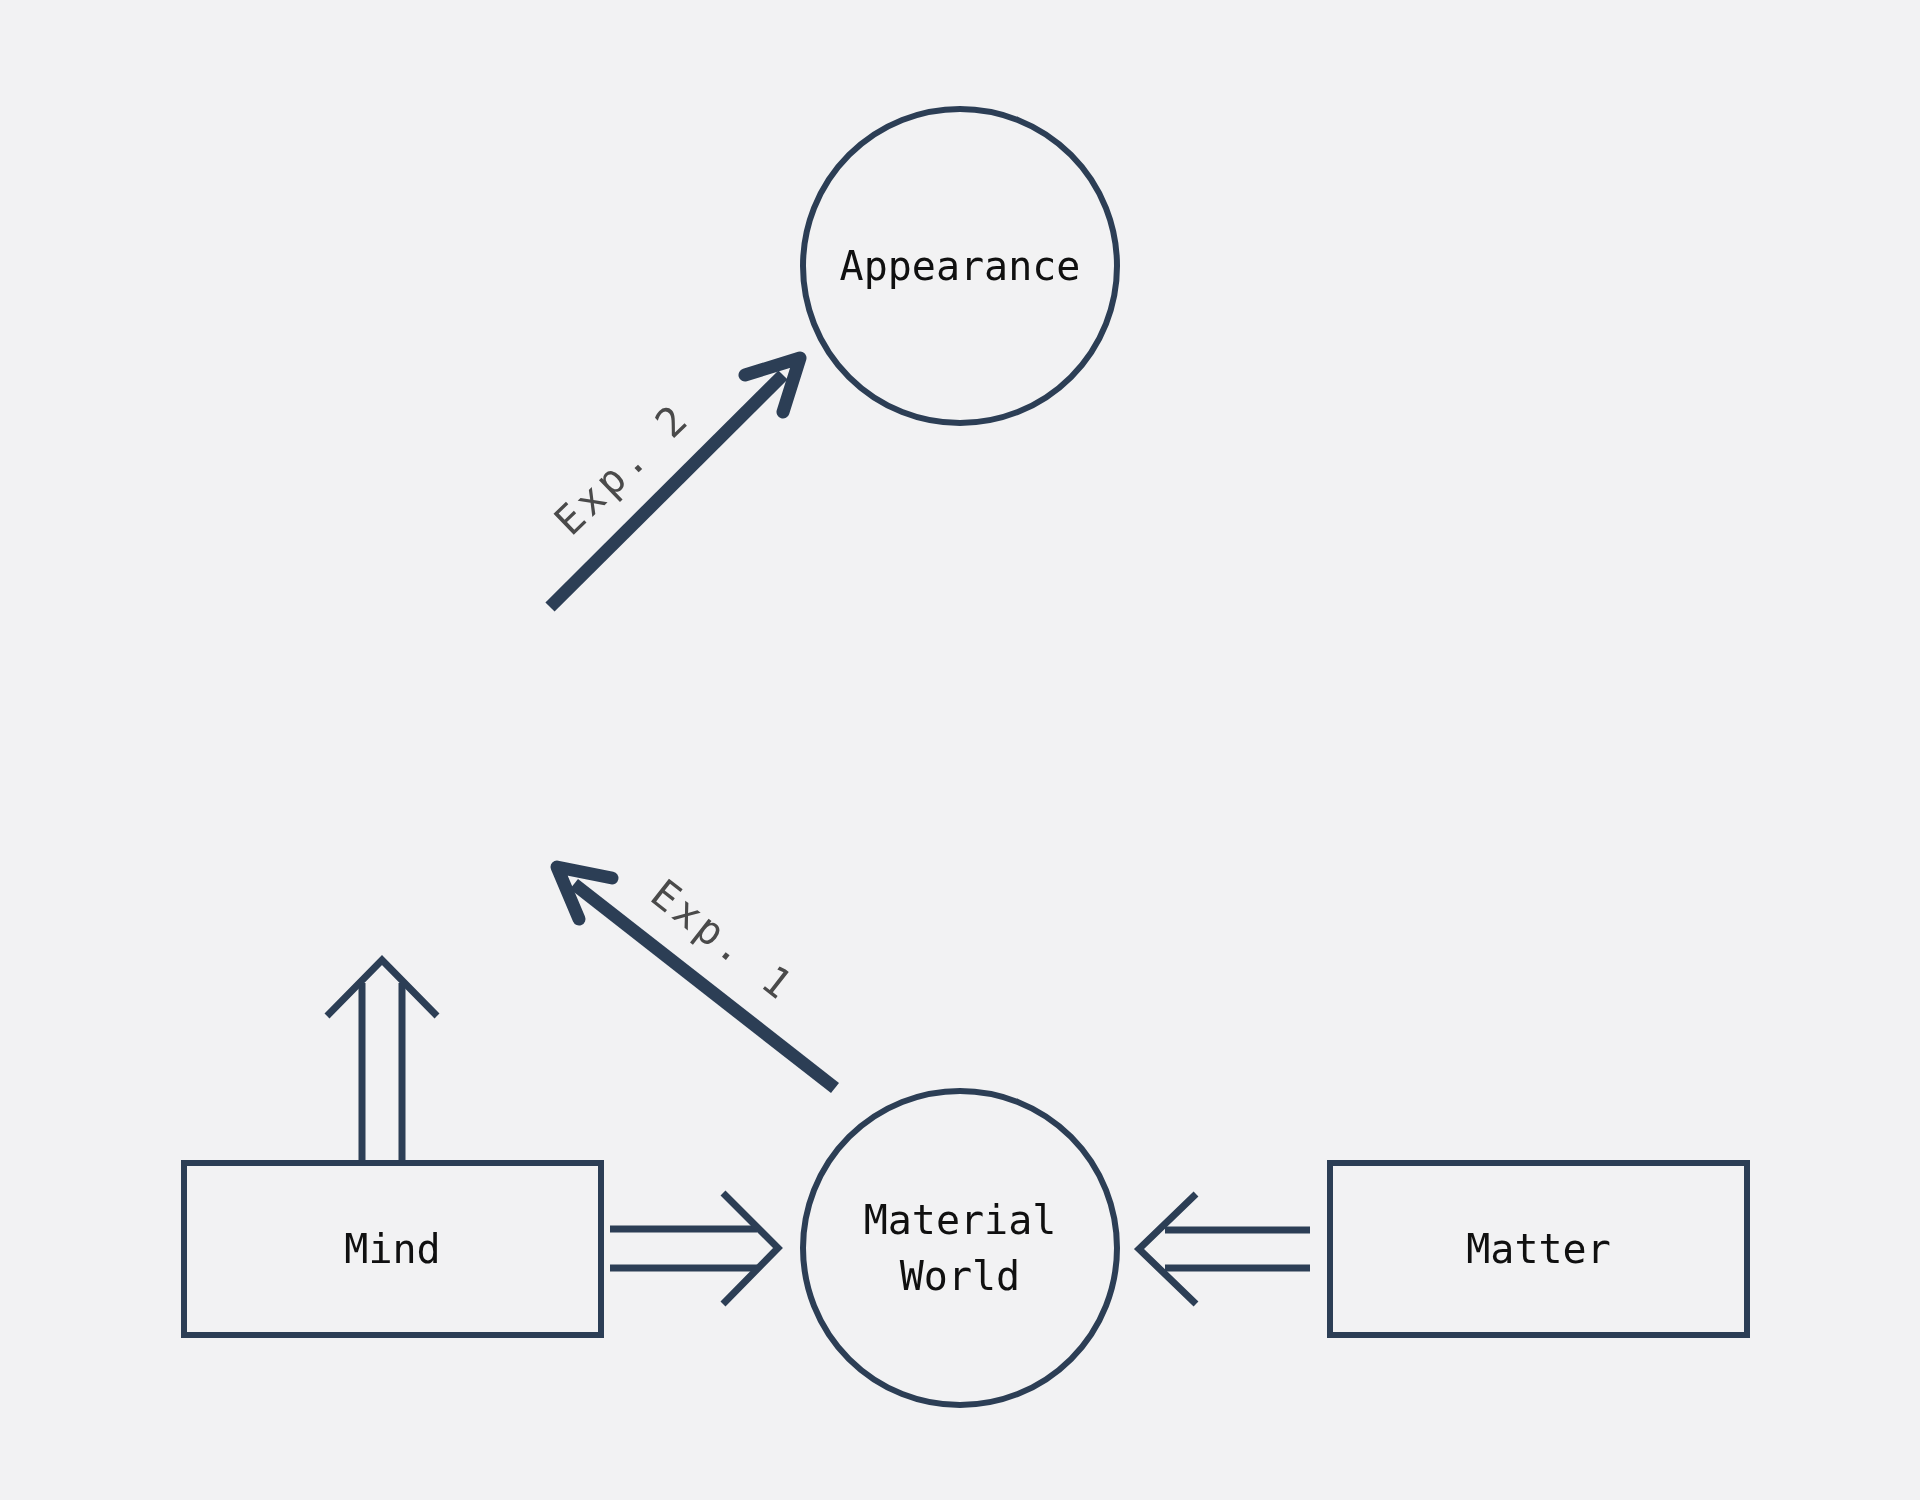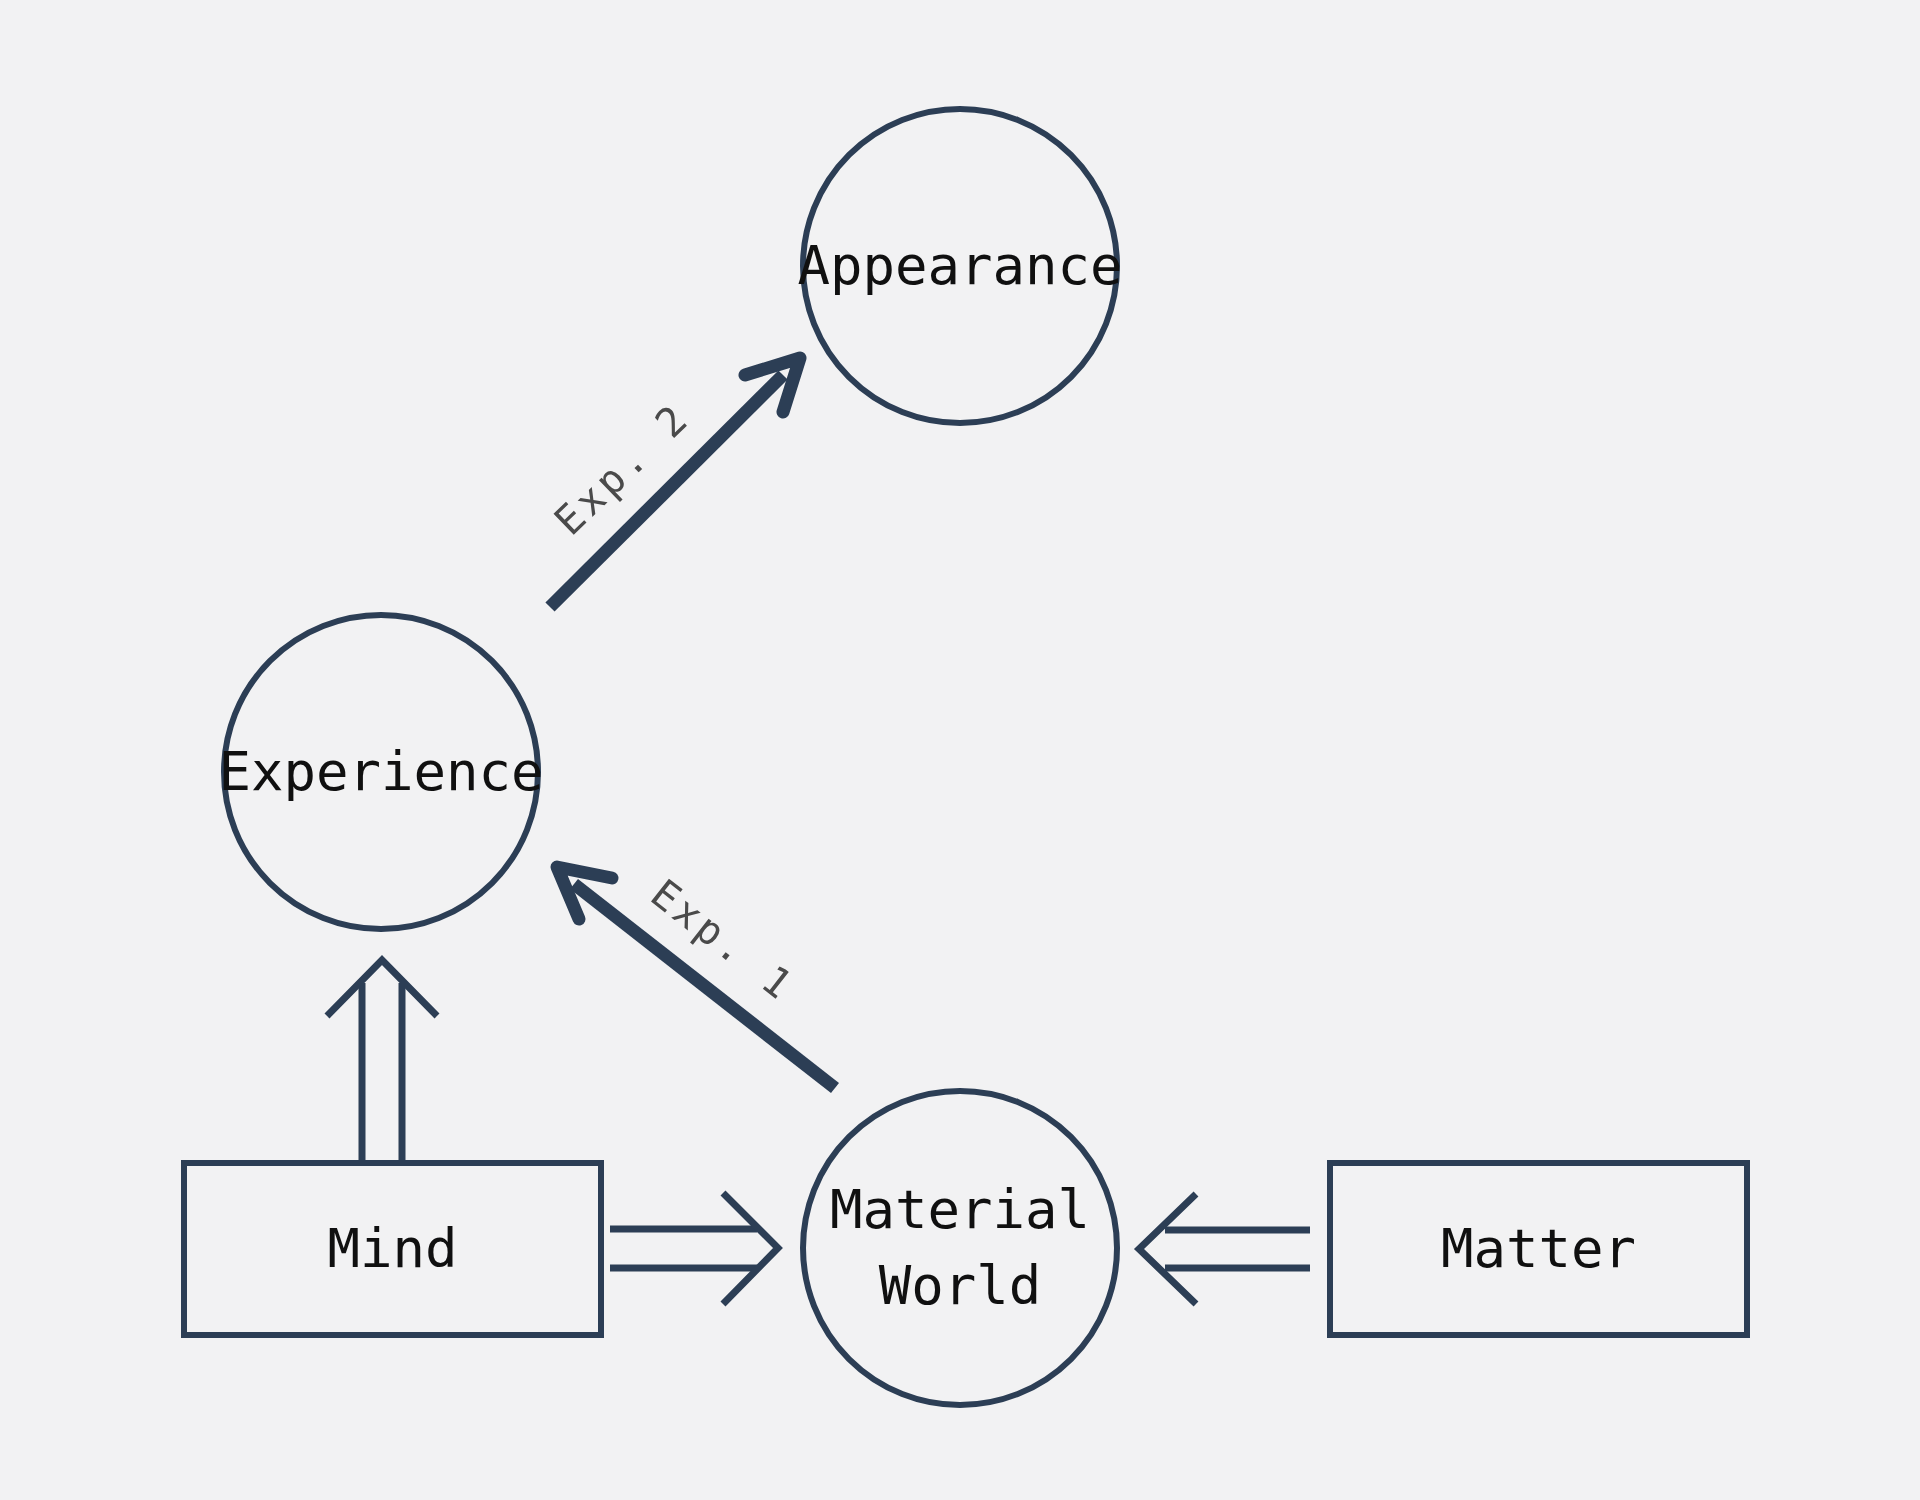--- a/index.html
+++ b/index.html
@@ -23,21 +23,21 @@
     width: 1920px; height: 1500px;
   }
   .node {
     position: absolute;
     border: 6px solid var(--navy);
     display: flex;
     align-items: center;
     justify-content: center;
     text-align: center;
     color: var(--ink);
-    font-size: 54px;
+    font-size: 40px;
     line-height: 1.4;
     background: transparent;
   }
   .node.circle { border-radius: 50%; }
   #node-appearance     { left: 800px;  top: 106px;  width: 320px; height: 320px; }
   #node-experience     { left: 221px;  top: 612px;  width: 320px; height: 320px; }
   #node-material-world { left: 800px;  top: 1088px; width: 320px; height: 320px; }
   #node-material-world .node-label { width: 260px; }
   #node-mind           { left: 169px;  top: 1160px; width: 423px; height: 178px; margin-left: 12px; }
   #node-matter         { left: 1327px; top: 1160px; width: 423px; height: 178px; }
@@ -90,23 +90,20 @@
       <path d="M1310 1230 L1165 1230"></path>
       <path d="M1310 1268 L1165 1268"></path>
       <path d="M1196 1194 L1139 1249 L1196 1304"></path>
     </g>
   </svg>
 
   <div class="node circle" id="node-appearance">
     <span class="node-label">Appearance</span>
   </div>
 
-  <div class="node circle" id="node-experience">
-    <span class="node-label">Experience</span>
-  </div>
 
   <div class="node circle" id="node-material-world">
     <span class="node-label">Material World</span>
   </div>
 
   <div class="node rect" id="node-mind">
     <span class="node-label">Mind</span>
   </div>
 
   <div class="node rect" id="node-matter">

